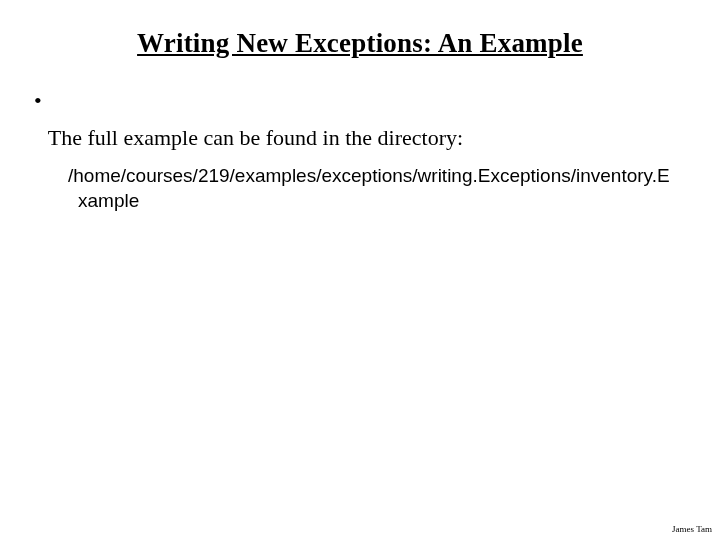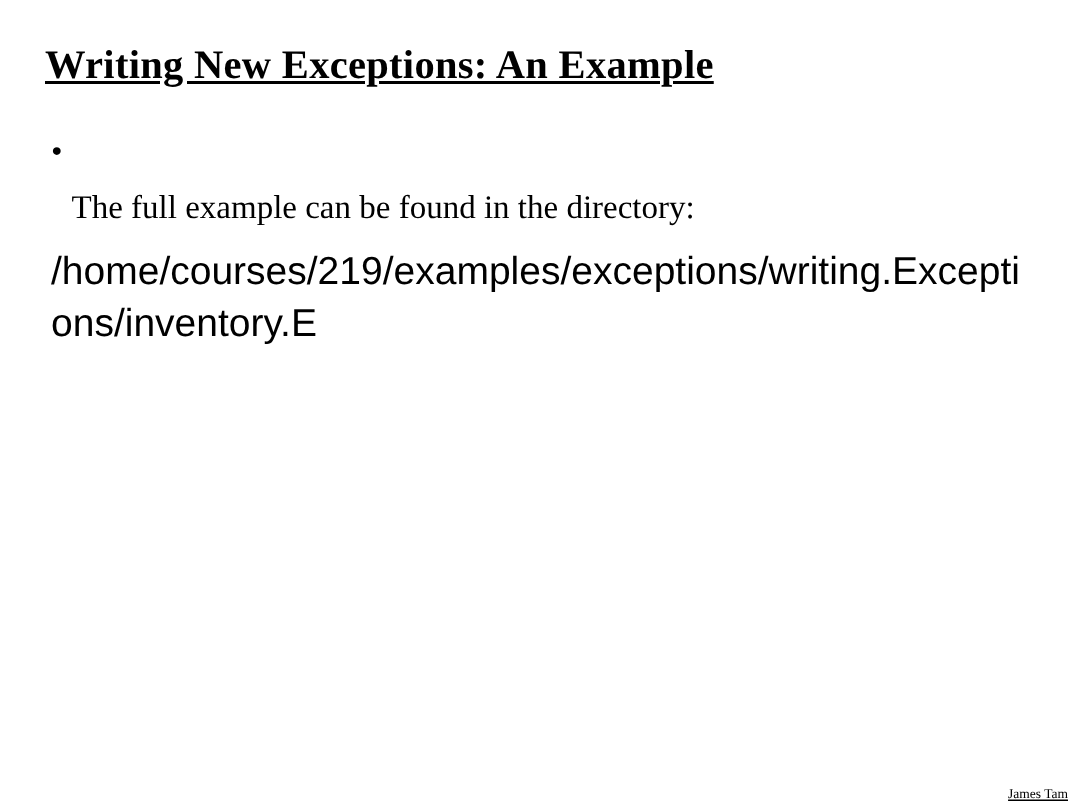--- a/index.html
+++ b/index.html
@@ -16,20 +16,21 @@
       position: relative;
       overflow: hidden;
     }
     .slide {
       width: 100%;
       height: 100%;
       padding: 28px 30px 0 30px;
       position: relative;
     }
     .title {
+      text-align: center;
       font-size: 27px;
       font-weight: bold;
       text-decoration: underline;
       margin-bottom: 28px;
       letter-spacing: 0.2px;
     }
     .bullet-row {
       display: flex;
       align-items: flex-start;
       font-size: 22px;
@@ -39,47 +40,48 @@
     .bullet-dot {
       margin-right: 6px;
       line-height: 1.3;
     }
     .bullet-text {
       line-height: 1.3;
       margin-top: 37px;
     }
     .path-block {
       font-family: Arial, Helvetica, sans-serif;
-      font-size: 26px;
+      font-size: 19px;
       line-height: 1.35;
       padding-left: 4px;
       word-break: break-word;
+      margin-left: 34px;
     }
     .path-line2 {
       padding-left: 10px;
     }
     .footer {
       position: absolute;
       bottom: 6px;
       right: 8px;
       font-family: "Times New Roman", Times, serif;
       font-size: 9px;
       color: #000000;
-      text-decoration: underline;
     }
   </style>
 </head>
 <body>
 
 <div class="slide">
   <h1 class="title">Writing New Exceptions: An Example</h1>
 
   <div class="bullet-row">
     <span class="bullet-dot">•</span>
     <span class="bullet-text">The full example can be found in the directory:</span>
   </div>
 
   <div class="path-block">
     <div>/home/courses/219/examples/exceptions/writing.Exceptions/inventory.E</div>
+    <div class="path-line2">xample</div>
   </div>
 
   <div class="footer">James Tam</div>
 </div>
 
 </body></html>

